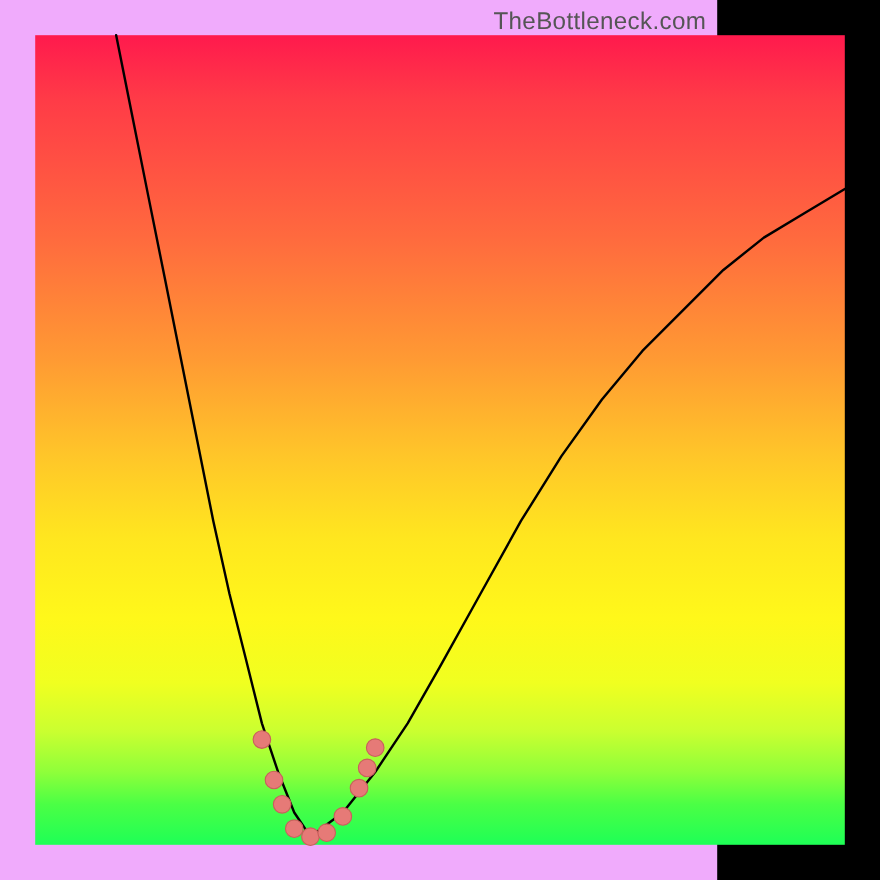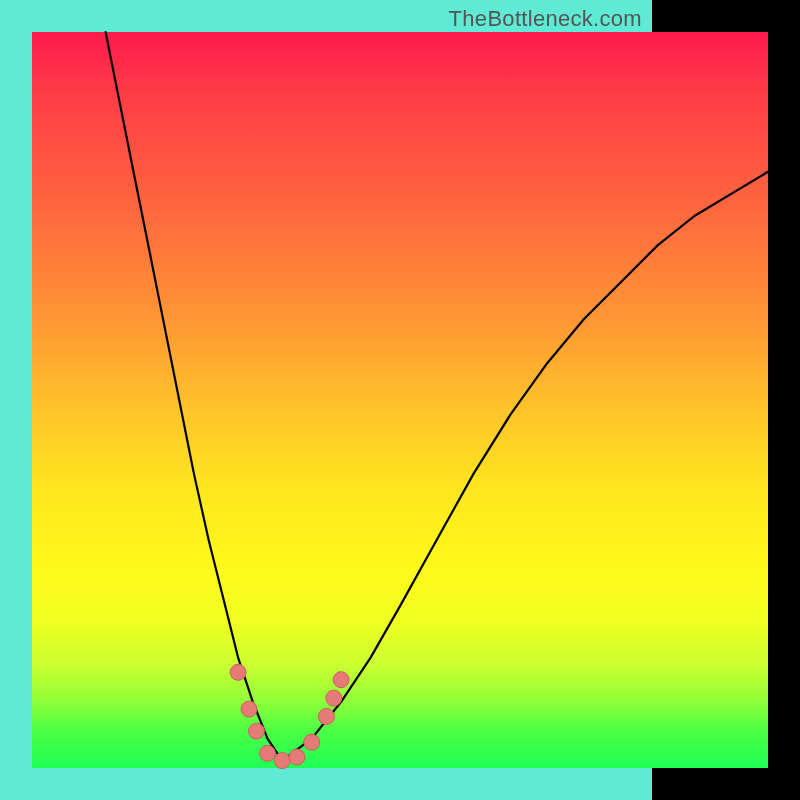--- a/index.html
+++ b/index.html
@@ -10,21 +10,21 @@
     background: #000;
     overflow: hidden;
     font-family: Arial, Helvetica, sans-serif;
   }
   .frame {
     position: absolute;
     left: 0;
     top: 0;
     width: 652px;
     height: 800px;
-    background: #5eead4;
+    background: #f0abfc;
   }
   .plot {
     position: absolute;
     left: 32px;
     top: 32px;
     width: 736px;
     height: 736px;
     
     background: linear-gradient(
       to bottom,

